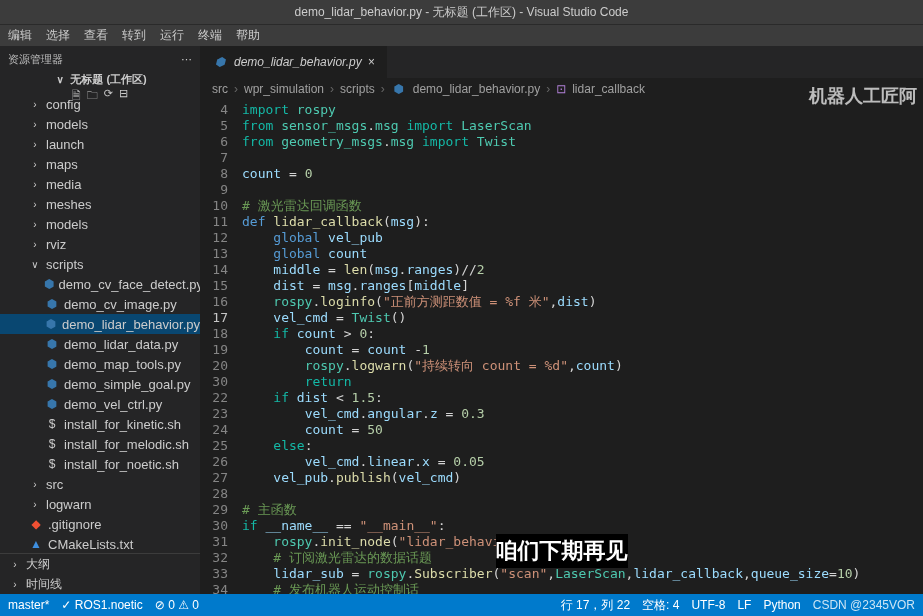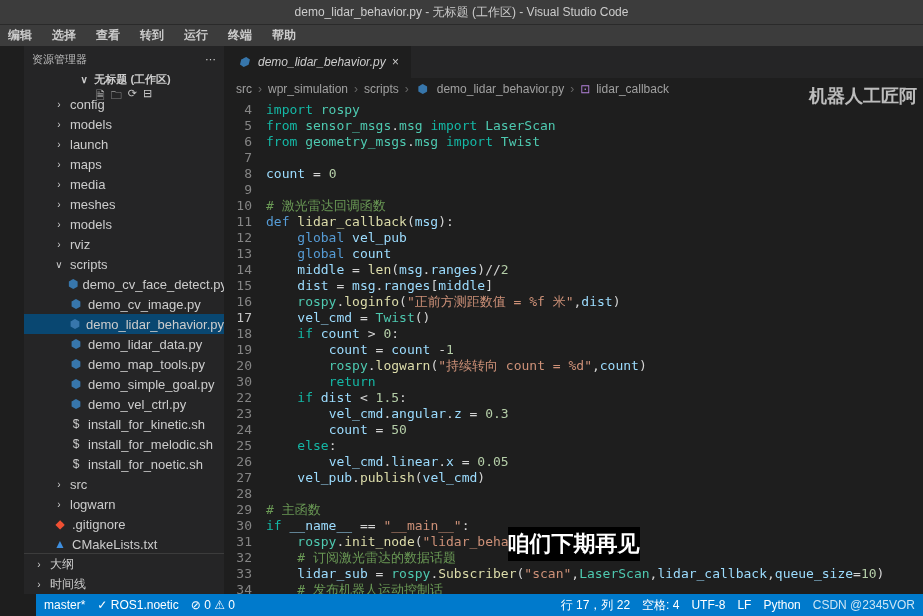--- a/index.html
+++ b/index.html
@@ -1,20 +1,20 @@
 <!DOCTYPE html>
 <html><head>
 <meta charset="utf-8">
 <style>
 * { margin: 0; padding: 0; box-sizing: border-box; }
 body { font-family: "Microsoft YaHei", "Segoe UI", sans-serif; font-size: 12px; background: #1e1e1e; color: #ccc; overflow: hidden; width: 923px; height: 616px; }
 .titlebar { height: 24px; background: #3c3c3c; display: flex; align-items: center; justify-content: center; color: #ccc; font-size: 12px; }
-.menubar { height: 22px; background: #3c3c3c; display: flex; align-items: center; padding: 0 8px; gap: 20px; color: #ccc; font-size: 12px; border-top: 1px solid #2a2a2a; font-weight: bold; }
+.menubar { height: 22px; background: #3c3c3c; display: flex; align-items: center; padding: 0 8px; gap: 14px; color: #ccc; font-size: 12px; border-top: 1px solid #2a2a2a; }
 .menubar span { cursor: pointer; }
-.main { display: flex; height: 548px; margin-left: 24px; }
+.main { display: flex; height: 548px; }
 .sidebar { width: 200px; background: #252526; display: flex; flex-direction: column; }
 .sb-header { height: 26px; display: flex; align-items: center; justify-content: space-between; padding: 0 8px; font-size: 11px; color: #bbb; }
 .sb-actions { display: flex; gap: 8px; color: #ccc; }
 .ws-header { height: 22px; display: flex; align-items: center; justify-content: space-between; padding: 0 8px; font-size: 11px; font-weight: bold; color: #ccc; flex-direction: column; }
 .ws-actions { display: flex; gap: 6px; color: #ccc; font-weight: normal; }
 .tree { flex: 1; overflow-y: auto; font-size: 13px; }
 .tree-item { display: flex; align-items: center; height: 20px; padding-left: 8px; gap: 4px; cursor: pointer; }
 .tree-item.selected { background: #094771; }
 .chev { width: 14px; display: inline-block; text-align: center; color: #ccc; font-size: 10px; }
 .ficon { width: 16px; display: inline-flex; justify-content: center; font-size: 12px; }
@@ -39,22 +39,22 @@
 .lines { flex: 1; white-space: pre; color: #d4d4d4; }
 .kw { color: #14b8a6; }
 .fn { color: #dcdcaa; }
 .st { color: #ce9178; }
 .nm { color: #b5cea8; }
 .cm { color: #6a9955; }
 .cl { color: #4ec9b0; }
 .vr { color: #9cdcfe; }
 .df { color: #569cd6; }
 .op { color: #d4d4d4; }
-.caption { position: absolute; bottom: 33px; left: 50%; transform: translateX(-50%); background: #000; color: #fff; font-size: 22px; font-weight: bold; padding: 2px 0; }
-.statusbar { height: 22px; background: #007acc; display: flex; align-items: center; justify-content: space-between; padding: 0 8px; color: #fff; font-size: 12px; margin-left: 36px; }
+.caption { position: absolute; bottom: 26px; left: 50%; transform: translateX(-50%); background: #000; color: #fff; font-size: 22px; font-weight: bold; padding: 2px 0; }
+.statusbar { height: 22px; background: #007acc; display: flex; align-items: center; justify-content: space-between; padding: 0 8px; color: #fff; font-size: 12px; }
 .sb-left, .sb-right { display: flex; align-items: center; gap: 12px; }
 .sb-left span, .sb-right span { cursor: pointer; }
 </style>
 </head>
 <body>
 
 <div class="titlebar">
   <span>demo_lidar_behavior.py - 无标题 (工作区) - Visual Studio Code</span>
 </div>
 

